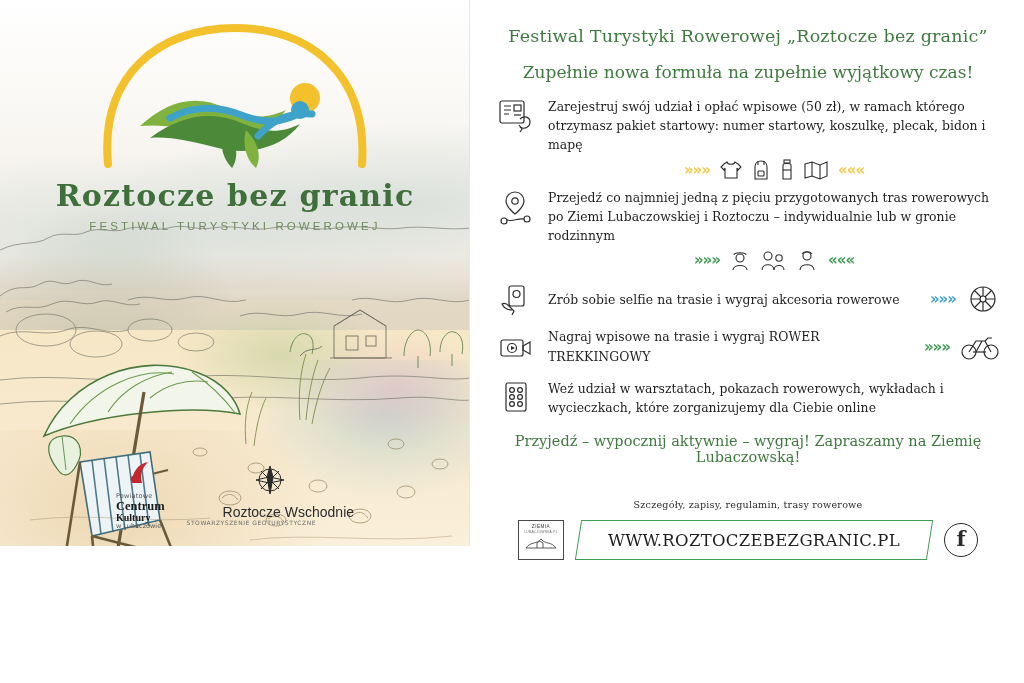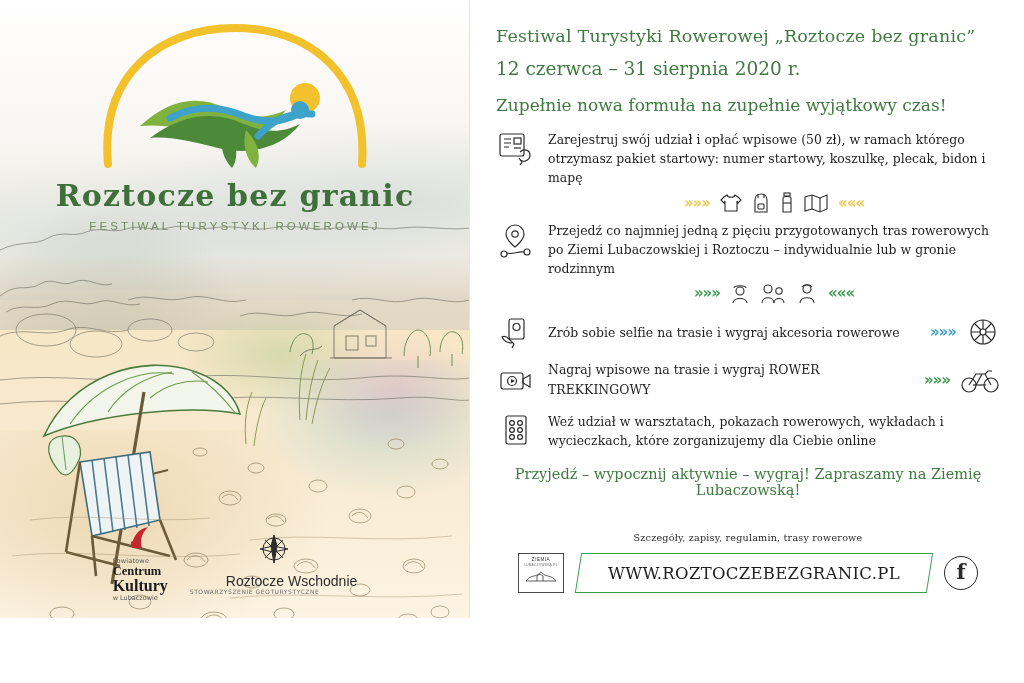--- a/index.html
+++ b/index.html
@@ -15,21 +15,21 @@
     width: 1024px;
     height: 683px;
     display: flex;
     background: #fff;
   }
 
   
   .left {
     position: relative;
     width: 470px;
-    height: 618px;
+    height: 546px;
     overflow: hidden;
     background: linear-gradient(180deg,#ffffff 0%,#fdfaf3 30%,#fdf4e0 55%,#fbf0dc 75%,#fdf8ee 100%);
   }
   .sky {
     position: absolute; left:0; top:0; width:470px; height:300px;
     background: linear-gradient(180deg,#ffffff 0%,#f7f4ef 55%,#f2ece2 100%);
   }
   .mist {
     position:absolute; left:-20px; top:150px; width:520px; height:140px;
     background: radial-gradient(ellipse at 30% 60%, rgba(208,218,214,0.65) 0%, rgba(208,218,214,0) 70%);
@@ -98,34 +98,34 @@
     position:absolute; left:0; bottom:16px; width:470px;
     display:flex; align-items:center; justify-content:center; gap:22px;
   }
   .sp { display:flex; align-items:center; gap:7px;flex-direction:column; }
   .sp-txt { line-height:1.15; }
   .sp-txt .l1 { font-size:11px; color:#333; font-family:"Liberation Sans",sans-serif; font-weight:bold;}
   .sp-txt .l2 { font-size:11px; color:#333; font-family:"Liberation Sans",sans-serif; font-weight:bold;}
   .ck-txt { line-height:1.05; text-align:left; }
   .ck-txt .t1 { font-size:6.5px; color:#555; letter-spacing:.2px;}
   .ck-txt .t2 { font-size:12.5px; color:#1b1b1b; font-weight:bold; font-family:"Liberation Serif",serif;}
-  .ck-txt .t3 { font-size:16px; color:#1b1b1b; font-weight:bold; font-family:"Liberation Serif",serif;}
+  .ck-txt .t3 { font-size:10px; color:#1b1b1b; font-weight:bold; font-family:"Liberation Serif",serif;}
   .ck-txt .t4 { font-size:6.5px; color:#555;}
   .rw-txt { line-height:1.15; text-align:left; }
   .rw-txt .r1 { font-size:14px; color:#2c2c2c; font-family:"Liberation Sans",sans-serif;margin-left:36px;}
   .rw-txt .r2 { font-size:6px; color:#6b6b6b; letter-spacing:.55px;}
 
   
   .right {
     position:relative;
     width:554px; height:683px;
     background:#ffffff;
     padding:26px 24px 14px 26px;
   }
-  .head { text-align:left; }
+  .head { text-align:center; }
   .h-line1 {
     font-family:"DejaVu Serif", serif;
     color:#3f7a3f;
     font-size:17.5px;
     letter-spacing:.2px;
     white-space:nowrap;
   }
   .h-line2 {
     font-family:"DejaVu Serif", serif;
     color:#3f7a3f;
@@ -416,21 +416,20 @@
       </div>
     </div>
 
     <div class="divider"></div>
   </div>
 
   <div class="right">
 
     <div class="head">
       <div class="h-line1">Festiwal Turystyki Rowerowej „Roztocze bez granic”</div>
-      <div class="h-line2">12 czerwca – 31 sierpnia 2020 r.</div>
       <div class="h-line3">Zupełnie nowa formuła na zupełnie wyjątkowy czas!</div>
     </div>
 
     <div class="steps">
 
       <div class="step">
         <div class="step-ico">
           <svg width="36" height="34" viewBox="0 0 36 34">
             <g stroke="#2b2b2b" fill="none" stroke-width="1.2">
               <rect x="2" y="2" width="24" height="22" rx="2"></rect>

